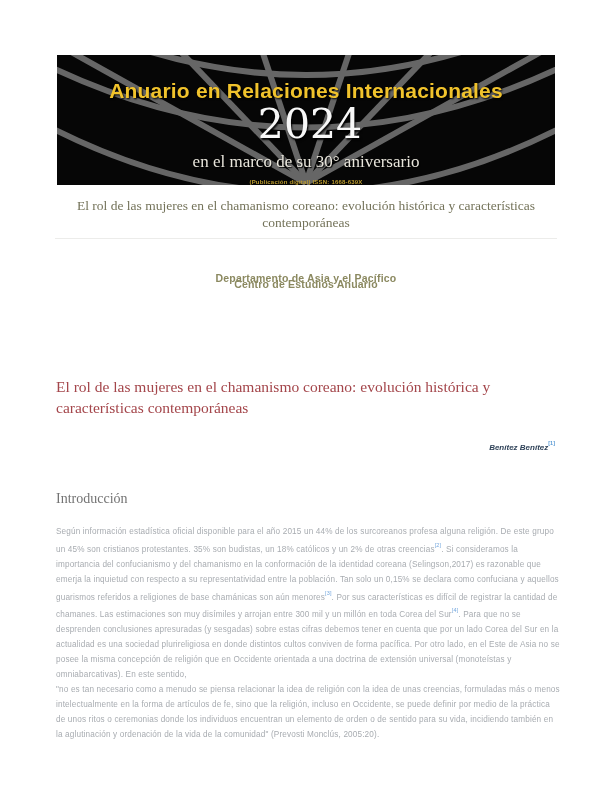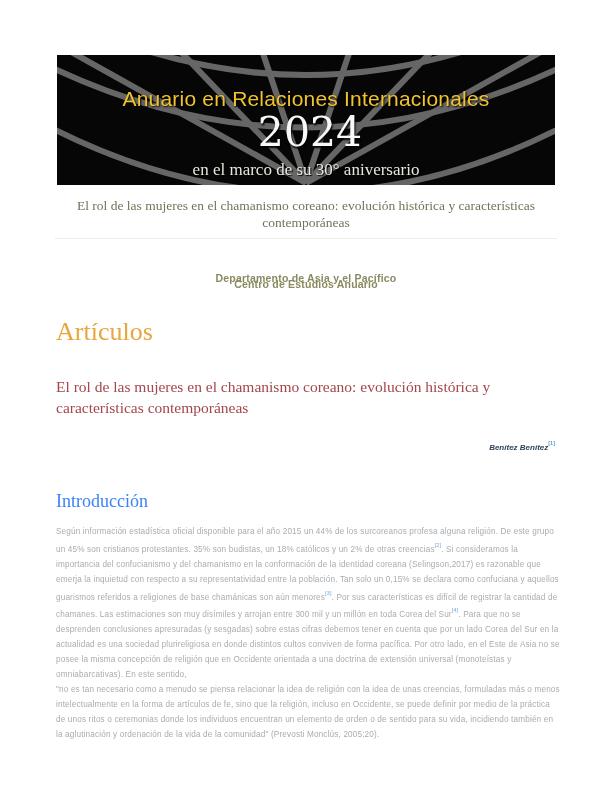--- a/index.html
+++ b/index.html
@@ -10,21 +10,21 @@
   }
 
   
   .banner {
     position:absolute; left:57px; top:55px; width:498px; height:130px;
     background:#060606; text-align:center; overflow:hidden;
   }
   .banner svg.globe { position:absolute; left:0; top:0; width:498px; height:130px; }
   .banner-inner { position:relative; }
   .banner-title {
-    margin-top:32px; font-weight:normal; font-size:21px; letter-spacing:.2px;
+    margin-top:24px; font-weight:bold; font-size:21px; letter-spacing:.2px;
     color:#F1C32C; font-family:"Liberation Sans", sans-serif;
     text-shadow:1px 1px 2px #000;
   }
   .banner-year {
     font-family:"DejaVu Serif", serif; font-size:41px; line-height:1;
     color:#f8f8f8; margin-top:1px; text-shadow:1px 2px 2px #000;margin-left:8px;
   }
   .banner-tagline {
     font-family:"Liberation Serif", serif; 
     font-size:17px; color:#e9e6dc; margin-top:7px; text-shadow:1px 1px 1px #000;
@@ -65,21 +65,21 @@
     font-style:italic; font-weight:bold; font-size:8px; color:#31445A;
   }
   .author-byline sup {
     font-size:5.5px; color:#5B9BD5; font-style:normal; text-decoration:none;
     cursor:pointer; position:relative; top:-1px;
   }
 
   
   .intro-heading {
     position:absolute; top:491px; left:56px;
-    font-family:"Liberation Serif", serif; font-size:18px; color:#3b82f6;
+    font-family:"Liberation Serif", serif; font-size:14px; color:#737373;
   }
   .body-para {
     position:absolute; left:56px; width:505px;
     font-size:8.2px; line-height:15px; letter-spacing:.15px; color:#A8ACB1;
   }
   .body-para sup {
     font-size:5.5px; color:#74A7DE; cursor:pointer; position:relative; top:-1px;
   }
   .para-1 { top:524px; }
   .para-2 { top:682px; }
@@ -111,21 +111,20 @@
     </div>
   </div>
 
   <div class="doc-title">El rol de las mujeres en el chamanismo coreano: evolución histórica y características contemporáneas</div>
 
   <div class="header-divider"></div>
 
   <div class="dept-line">Departamento de Asia y el Pacífico</div>
   <div class="center-line">Centro de Estudios Anuario</div>
 
-  <div class="section-heading">Artículos</div>
 
   <div class="article-title">El rol de las mujeres en el chamanismo coreano: evolución histórica y características contemporáneas</div>
 
   <div class="author-byline">
     <span>Benítez Benítez</span><sup>[1]</sup>
   </div>
 
   <div class="intro-heading">Introducción</div>
 
   <div class="body-para para-1">

